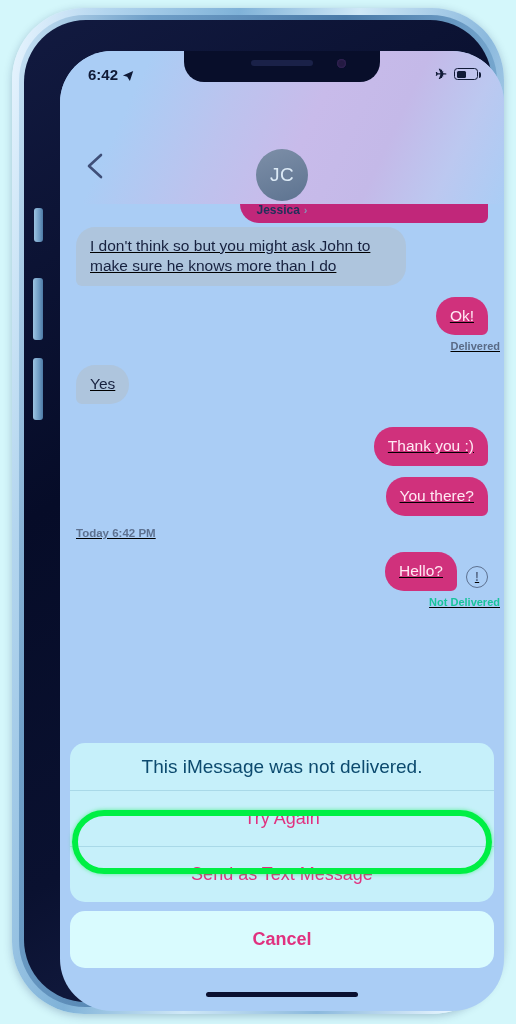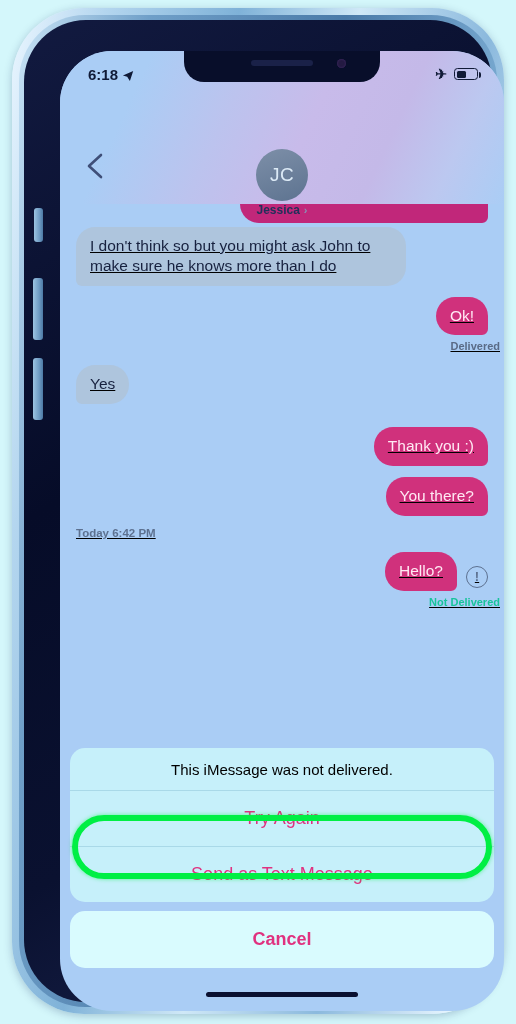--- a/index.html
+++ b/index.html
@@ -139,21 +139,21 @@
     position:absolute; top:128px; right:16px; width:248px; height:44px;
     background:#c1277a; border-radius:19px; border-bottom-right-radius:6px; z-index:10;
   }
 
   
   .sheet{ position:absolute; left:10px; right:10px; bottom:43px; z-index:40; }
   .sheet-group{
     background:#c6f0fa; border-radius:15px; overflow:hidden; margin-bottom:9px;
   }
   .sheet-title{
-    text-align:center; padding:13px 10px 12px; font-size:15px; color:#000000;
+    text-align:center; padding:13px 10px 12px; font-size:19px; color:#0c4a6e;
     border-bottom:1px solid #a9d9e8;
   }
   .sheet-btn{
     text-align:center; padding:17px 10px; font-size:18px; color:#e0317f;
     border-bottom:1px solid #a9d9e8; cursor:pointer;
   }
   .sheet-btn:last-child{ border-bottom:none; }
   .sheet-cancel{
     background:#d9fbfe; border-radius:15px; text-align:center;
     padding:18px 10px; font-size:18px; font-weight:bold; color:#e0317f; cursor:pointer;
@@ -234,21 +234,21 @@
           <span>JC</span>
         </div>
         <div class="nav-name">
           <span>Jessica</span>
           <span class="nav-chev">›</span>
         </div>
       </div>
 
       <div class="statusbar">
         <div class="sb-left">
-          <span>6:18</span>
+          <span>6:42</span>
           <span class="loc-arrow">
             <svg viewBox="0 0 12 12" width="12" height="12" aria-hidden="true">
               <path d="M11.2 1 .9 5.5l4.3 1.3L7.9 11 11.2 1z" fill="#101a36"></path>
             </svg>
           </span>
         </div>
         <div class="sb-right">
           <span class="plane">✈</span>
           <span class="battery">
             <span class="batt-fill" id="battFill" style="width: 9.9px;"></span>

